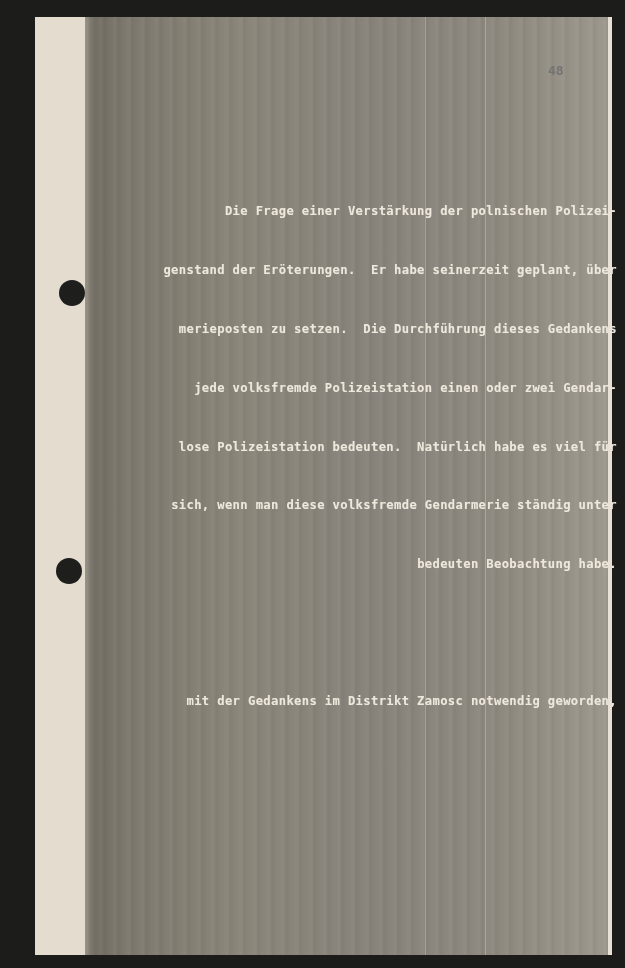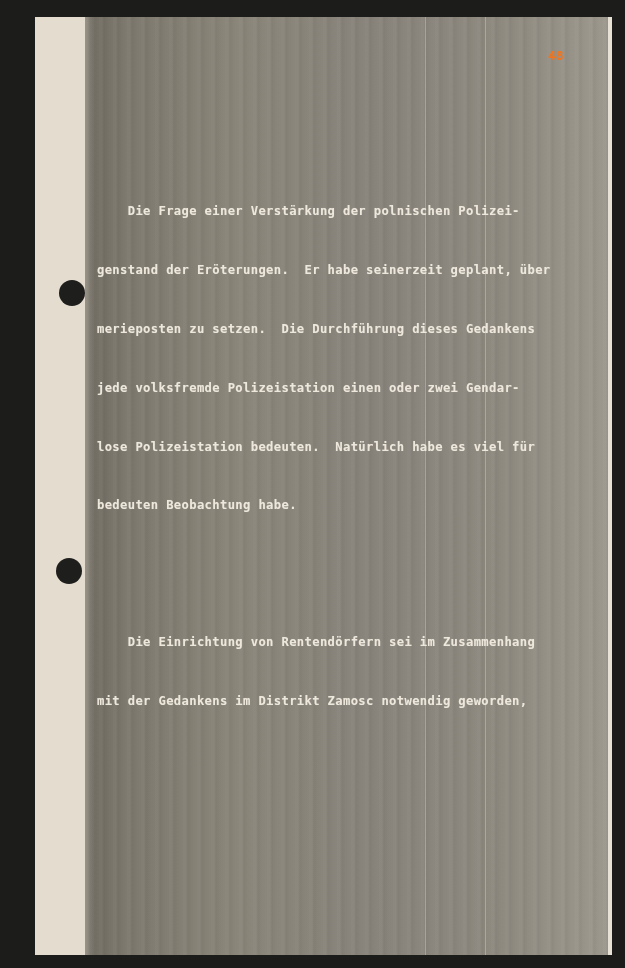--- a/index.html
+++ b/index.html
@@ -25,29 +25,29 @@
       position:absolute; top:0; bottom:0; width:1px; background:rgba(230,225,215,0.35);
     }
     .right-edge {
       position:absolute; right:0; top:0; bottom:0; width:4px; background:#e8e2d6;
     }
     .hole {
       position:absolute; width:26px; height:26px; border-radius:50%;
       background:#1e1e1d;
     }
     .page-number {
-      position:absolute; left:548px; top:48px; font-size:13px; font-weight:bold;
-      color:#f97316; letter-spacing:0px;
+      position:absolute; left:548px; top:63px; font-size:13px; font-weight:bold;
+      color:#737373; letter-spacing:0px;
     }
     .text {
       position:absolute; left:97px; top:124px; width:520px;
       color:#eee8dc; font-size:12.2px; line-height:19.6px; font-weight:bold;
       letter-spacing:0.35px; white-space:pre; text-shadow:0 0 1px rgba(255,255,255,0.25);
     }
-    .line { display:block; height:19.6px; }
+    .line { display:block; height:19.6px;text-align:right; }
   </style>
 </head>
 <body>
 
 <div class="paper">
   <div class="scan">
     <div class="fold-line" style="left:340px;"></div>
     <div class="fold-line" style="left:400px;"></div>
   </div>
   <div class="right-edge"></div>
@@ -57,24 +57,24 @@
 
 <div class="page-number">48</div>
 
 <div class="text">
   <div>
     <span class="line">    Die Frage einer Verstärkung der polnischen Polizei-</span>
     <span class="line">genstand der Eröterungen.  Er habe seinerzeit geplant, über</span>
     <span class="line">merieposten zu setzen.  Die Durchführung dieses Gedankens</span>
     <span class="line">jede volksfremde Polizeistation einen oder zwei Gendar-</span>
     <span class="line">lose Polizeistation bedeuten.  Natürlich habe es viel für</span>
+    <span class="line">sich, wenn man diese volksfremde Gendarmerie ständig unter</span>
     <span class="line">bedeuten Beobachtung habe.</span>
   </div>
   <div>
-    <span class="line">    Die Einrichtung von Rentendörfern sei im Zusammenhang</span>
     <span class="line">mit der Gedankens im Distrikt Zamosc notwendig geworden,</span>
     
     
     
     
   </div>
   
   
   
 </div>

